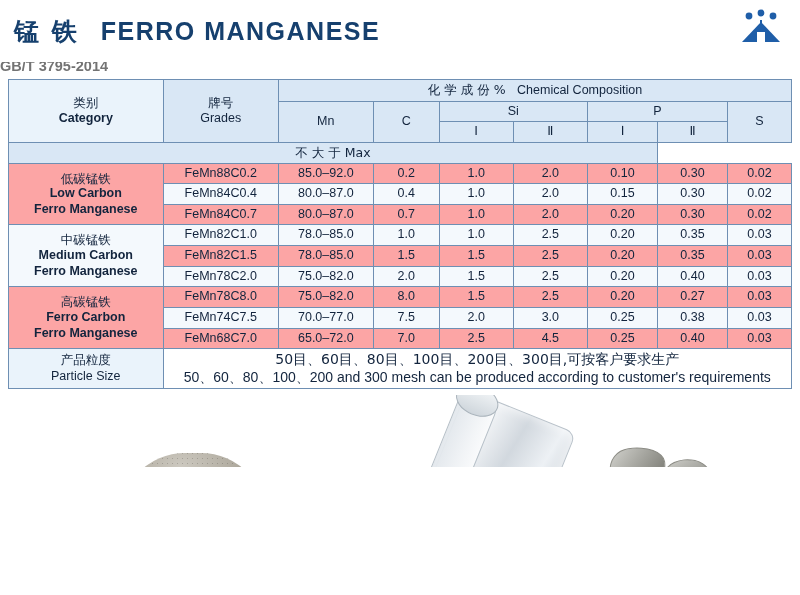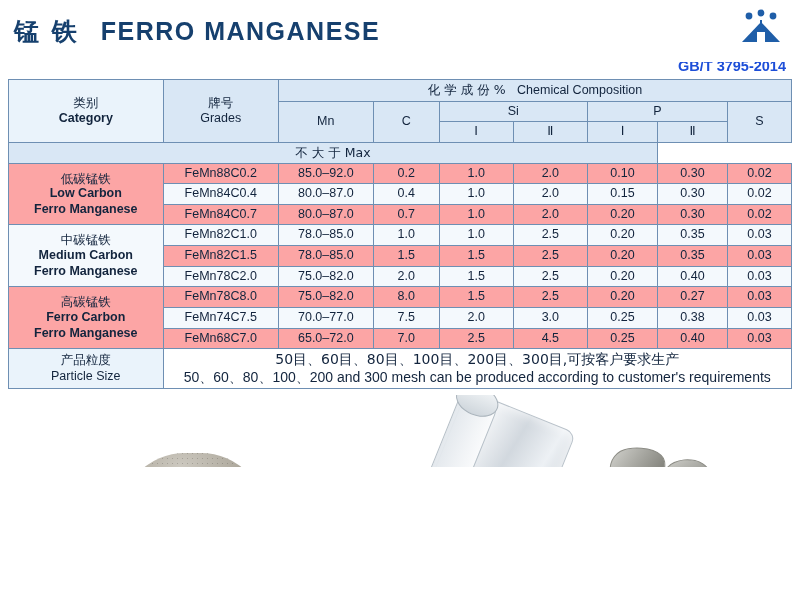--- a/index.html
+++ b/index.html
@@ -42,25 +42,25 @@
   }
   .logo {
     position: absolute;
     right: 16px;
     top: 8px;
     width: 46px; height: 42px;
   }
 
   
   .standard {
-    text-align: right;
+    text-align: left;
     padding-right: 14px;
     font-size: 14.5px;
     font-weight: bold;
-    color: #1d4ed8;
+    color: #737373;
     margin-top: -4px;
     margin-bottom: 5px;
   }
 
   
   .table-wrap {
     padding: 0 8px;
   }
   table.spec {
     width: 784px;

